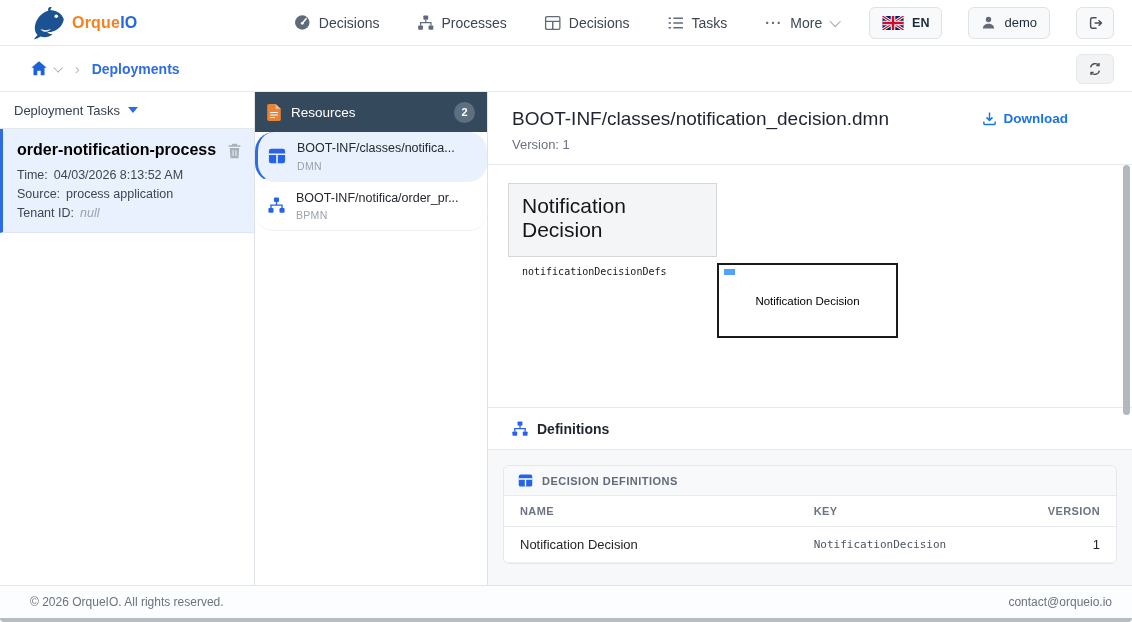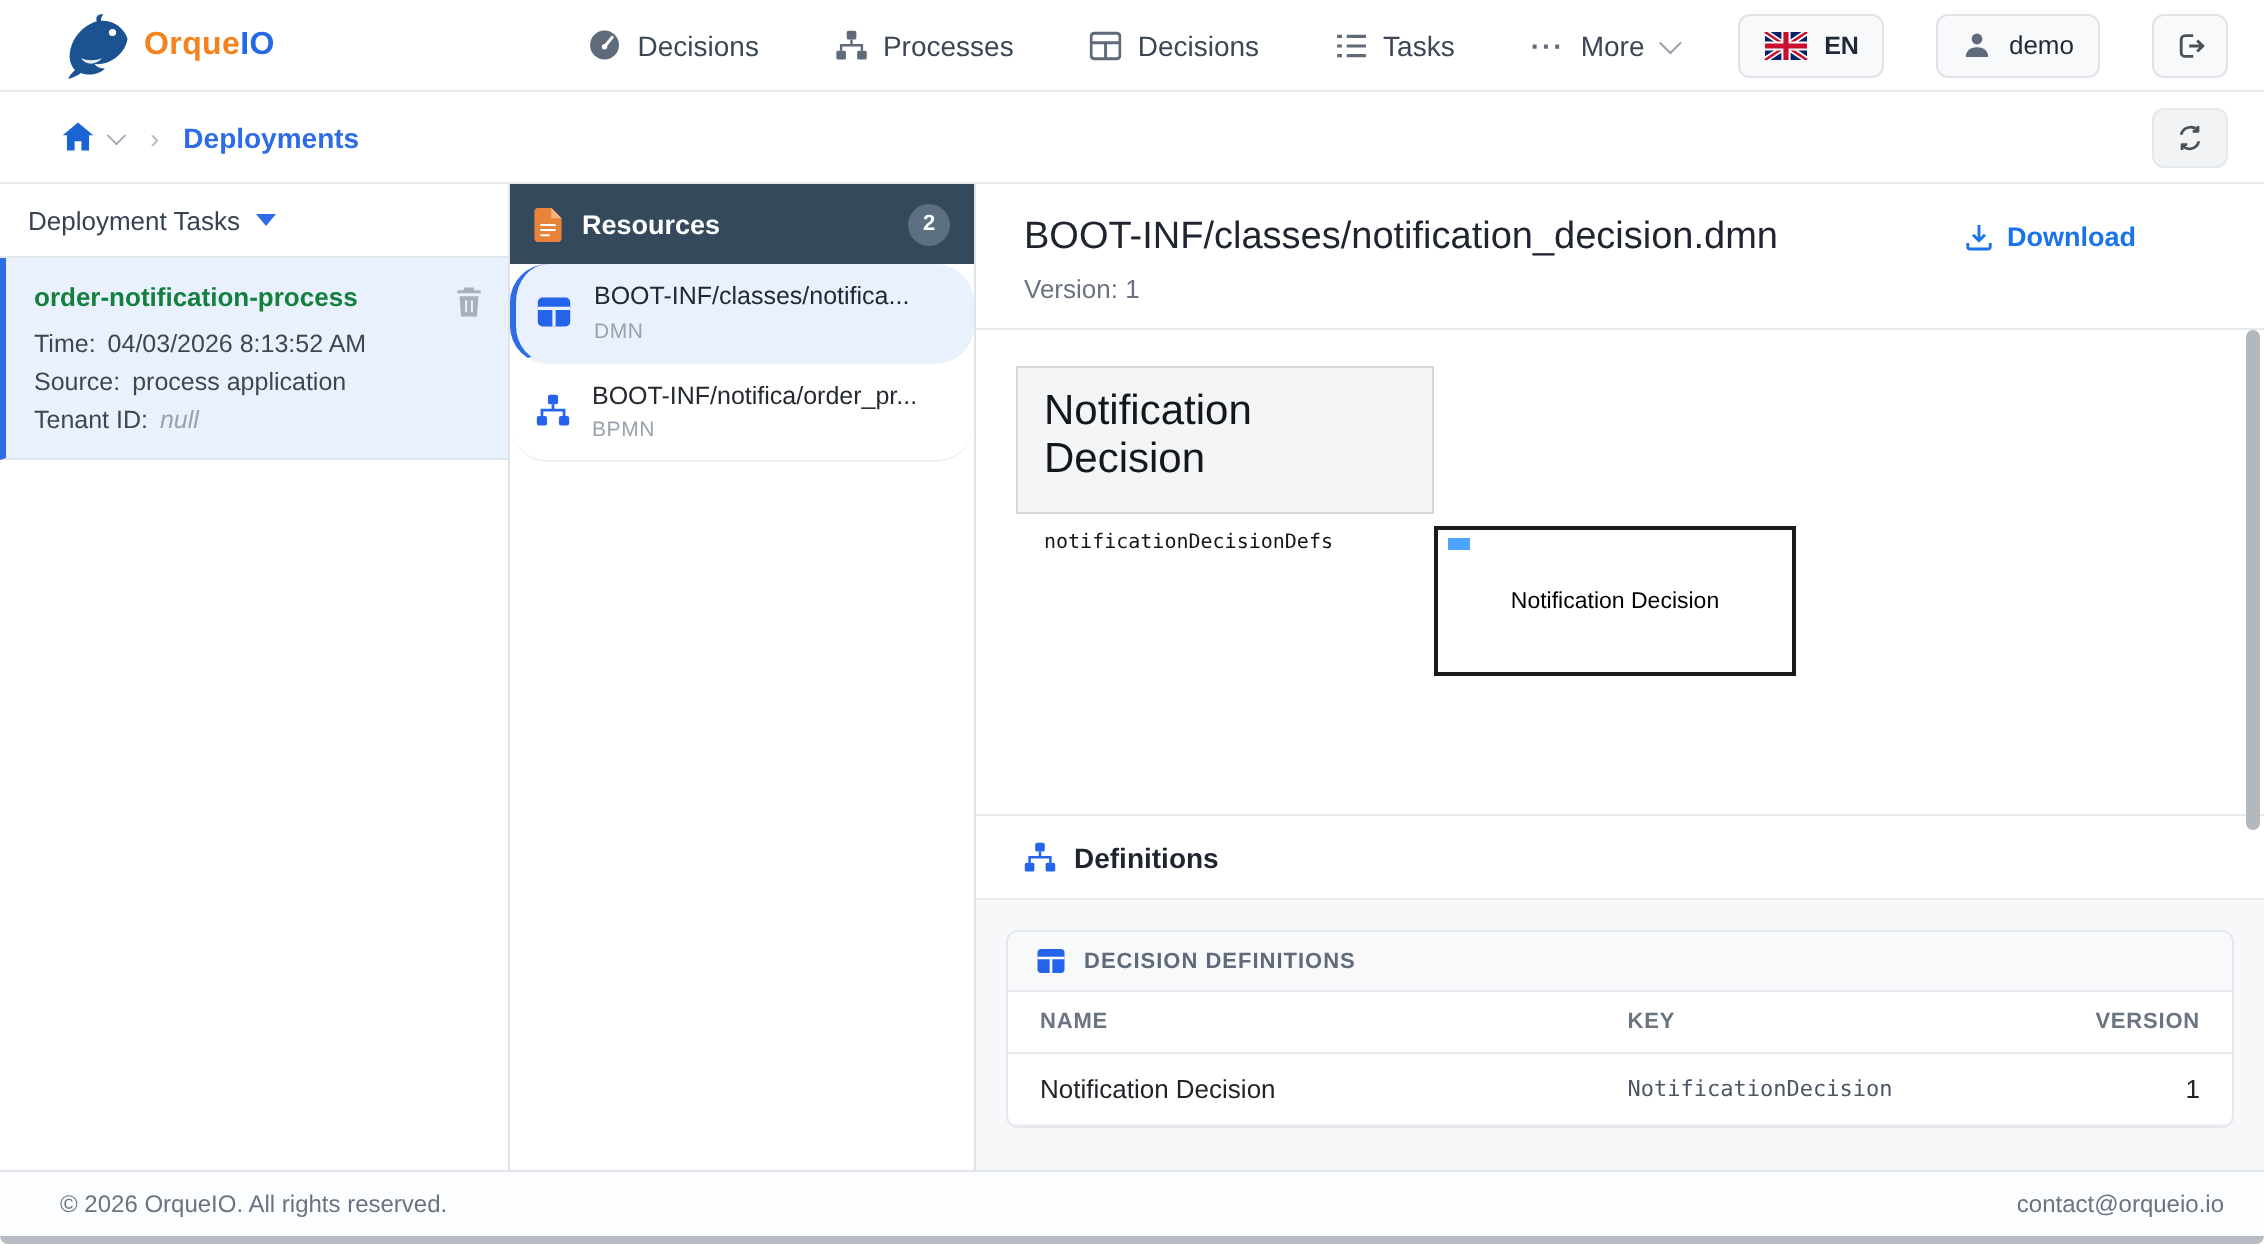--- a/index.html
+++ b/index.html
@@ -51,31 +51,31 @@
   .col-deployments { width:255px; flex:0 0 255px; border-right:1px solid #e0e4e8; background:#fff; }
   .sort-header {
     height:37px; display:flex; align-items:center; gap:8px; padding:0 14px;
     border-bottom:1px solid #e4e7eb; font-size:13px; color:#374151; cursor:pointer;
   }
   .caret-down { width:0; height:0; border-left:5px solid transparent; border-right:5px solid transparent; border-top:6px solid #2d6ce5; display:inline-block; }
   .deployment-card {
     background:#e8f1fd; border-left:3px solid #2d6ce5; padding:12px 12px 12px 14px;
     cursor:pointer; position:relative; border-bottom:1px solid #dde6f2;
   }
-  .deployment-title { font-size:13px; font-weight:700; color:#15803d; margin-bottom:9px; }
+  .deployment-title { font-size:16px; font-weight:700; color:#000000; margin-bottom:9px; }
   .deployment-row { font-size:12.5px; color:#3d4752; margin-top:5px; }
   .deployment-row .lbl { margin-right:6px; }
   .null-val { font-style:italic; color:#9aa2ac; }
   .trash { position:absolute; top:14px; right:12px; cursor:pointer; }
   
   .col-resources { width:233px; flex:0 0 233px; border-right:1px solid #e0e4e8; background:#fff; }
   .resources-header {
     height:40px; background:#35495d; display:flex; align-items:center; gap:10px; padding:0 12px;
   }
-  .resources-title { color:#fff; font-weight:700; font-size:13.5px; flex:1; }
+  .resources-title { color:#fff; font-weight:400; font-size:13.5px; flex:1; }
   .res-badge {
     width:21px; height:21px; border-radius:50%; background:#5c7082; color:#fff;
     font-size:11px; font-weight:700; display:flex; align-items:center; justify-content:center;
   }
   .resource-item {
     display:flex; align-items:center; gap:11px; padding:9px 10px 9px 13px; cursor:pointer;
     border-bottom:1px solid #eef0f3;
     border-radius:19px;
   }
   .resource-item.selected { background:#e8f1fd; border-left:3px solid #2d6ce5; padding-left:10px; }

